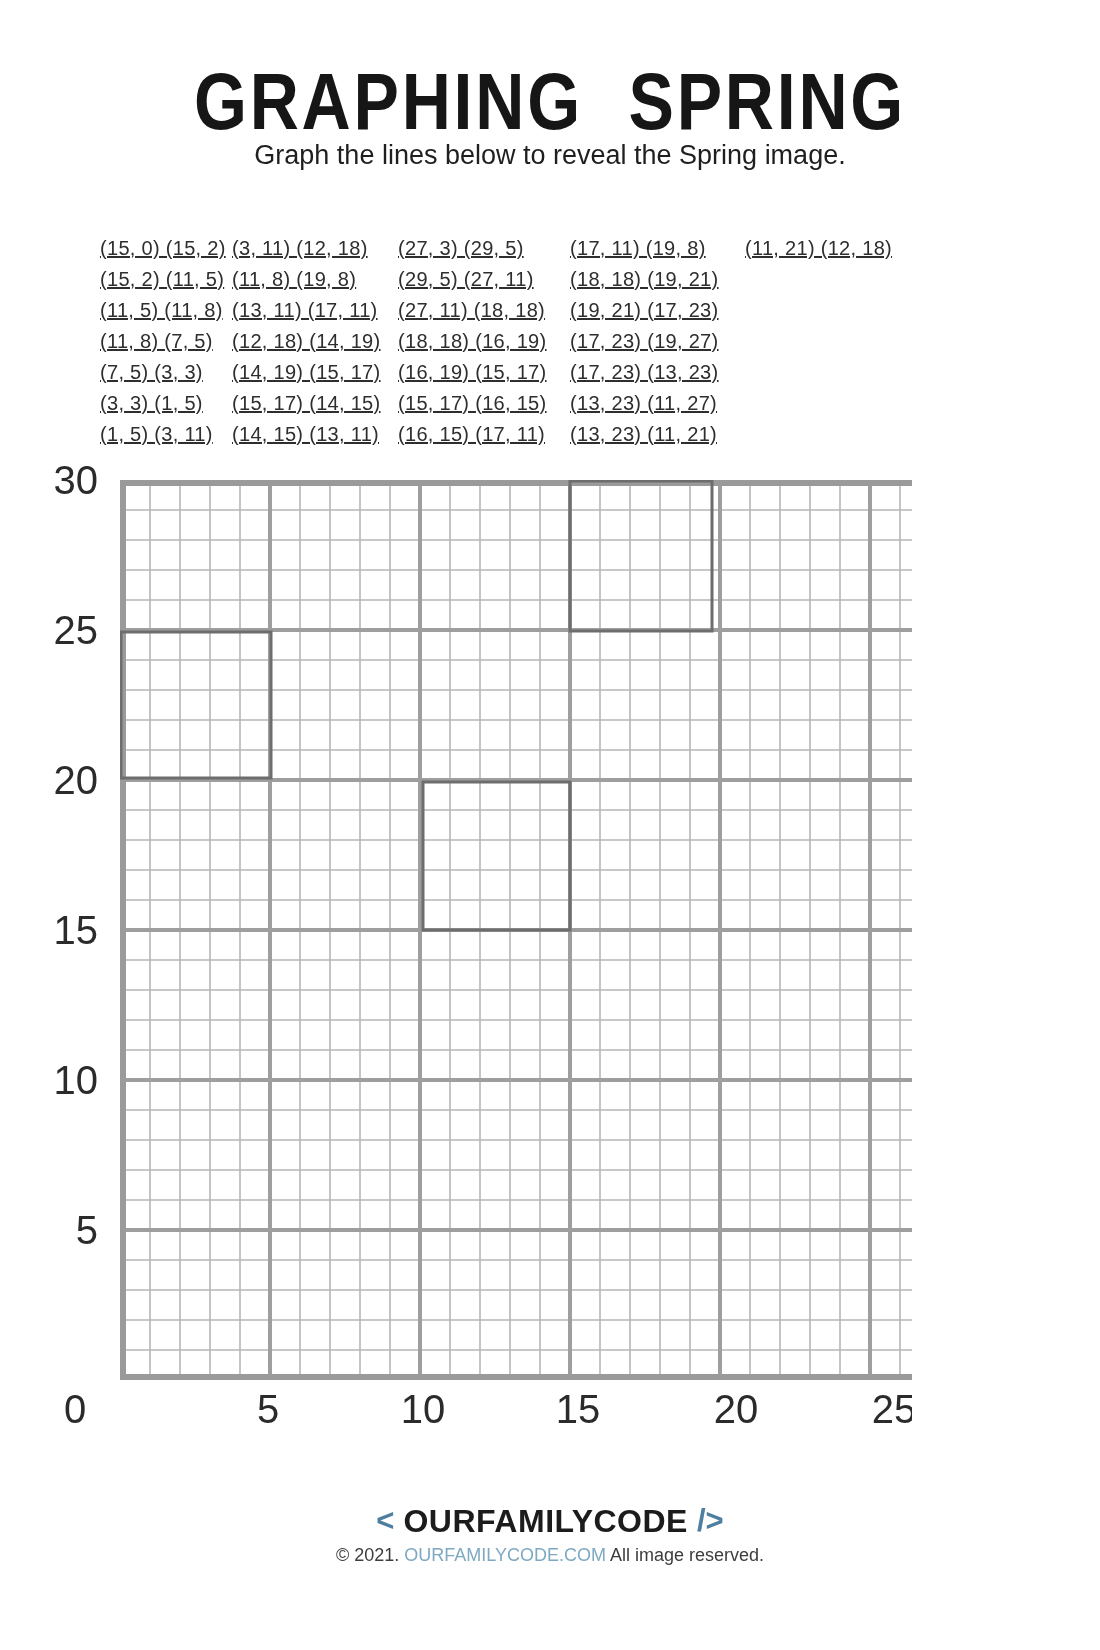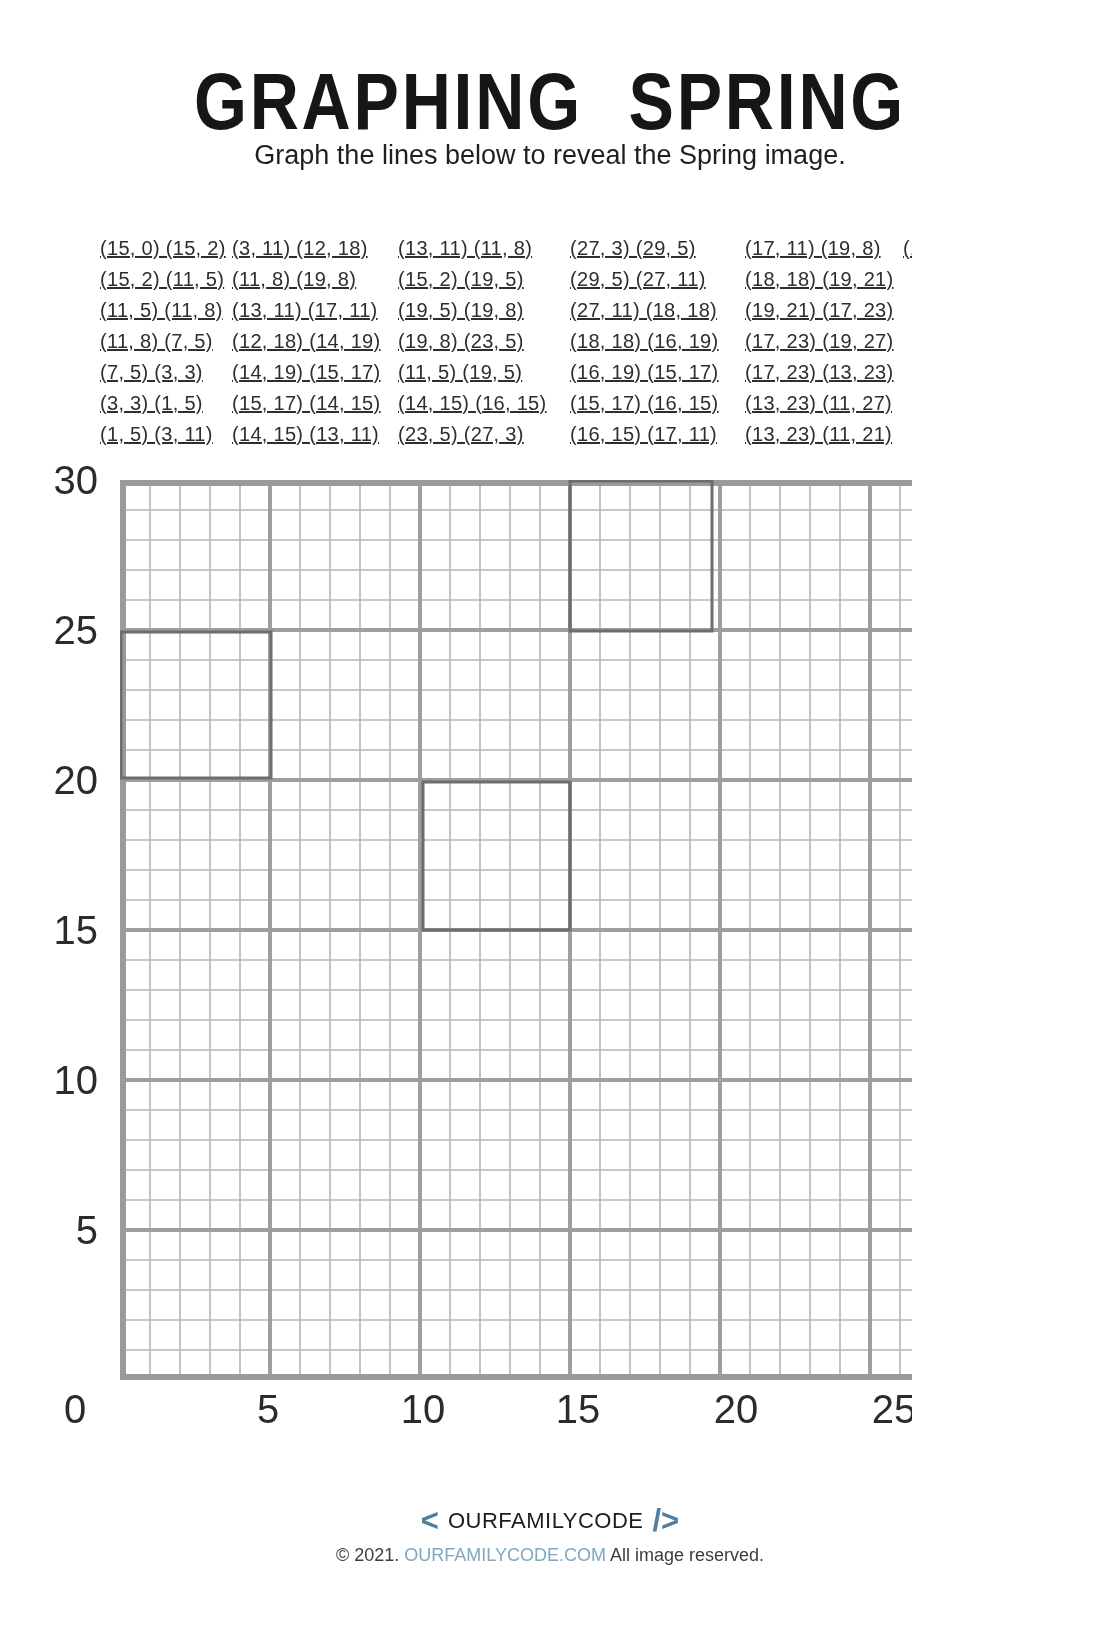--- a/index.html
+++ b/index.html
@@ -35,21 +35,21 @@
     font-size:40px; color:#2b2b2b; line-height:46px;
   }
   .xlabel{
     position:absolute; top:1386px; width:90px; text-align:center;
     font-size:40px; color:#2b2b2b; line-height:46px;
   }
 
   footer{position:absolute; left:0; top:1502px; width:1100px; text-align:center;}
   .logo{display:flex; justify-content:center; align-items:center; gap:9px; height:38px;}
   .logo .bracket{font-size:31px; font-weight:bold; line-height:34px;}
-  .logo .name{font-size:22px; font-weight:normal; color:#1c1c1c; letter-spacing:0.5px;}
+  .logo .name{font-size:32px; font-weight:bold; color:#1c1c1c; letter-spacing:0.5px;}
   .copyline{margin-top:5px; font-size:18px; color:#3d3d3d;}
   .copyline .link{text-decoration:none;}
   .personal{margin-top:4px; font-size:15px; color:#4a4a4a;}
 </style>
 </head>
 <body>
 
 <div class="sheet">
 
   <div class="title">GRAPHING SPRING</div>
@@ -66,29 +66,20 @@
         <div class="coord-line">(1, 5) (3, 11)</div>
       </div>
       <div class="coord-col">
         <div class="coord-line">(3, 11) (12, 18)</div>
         <div class="coord-line">(11, 8) (19, 8)</div>
         <div class="coord-line">(13, 11) (17, 11)</div>
         <div class="coord-line">(12, 18) (14, 19)</div>
         <div class="coord-line">(14, 19) (15, 17)</div>
         <div class="coord-line">(15, 17) (14, 15)</div>
         <div class="coord-line">(14, 15) (13, 11)</div>
-      </div>
-      <div class="coord-col">
-        <div class="coord-line">(13, 11) (11, 8)</div>
-        <div class="coord-line">(15, 2) (19, 5)</div>
-        <div class="coord-line">(19, 5) (19, 8)</div>
-        <div class="coord-line">(19, 8) (23, 5)</div>
-        <div class="coord-line">(11, 5) (19, 5)</div>
-        <div class="coord-line">(14, 15) (16, 15)</div>
-        <div class="coord-line">(23, 5) (27, 3)</div>
       </div>
       <div class="coord-col">
         <div class="coord-line">(27, 3) (29, 5)</div>
         <div class="coord-line">(29, 5) (27, 11)</div>
         <div class="coord-line">(27, 11) (18, 18)</div>
         <div class="coord-line">(18, 18) (16, 19)</div>
         <div class="coord-line">(16, 19) (15, 17)</div>
         <div class="coord-line">(15, 17) (16, 15)</div>
         <div class="coord-line">(16, 15) (17, 11)</div>
       </div>

